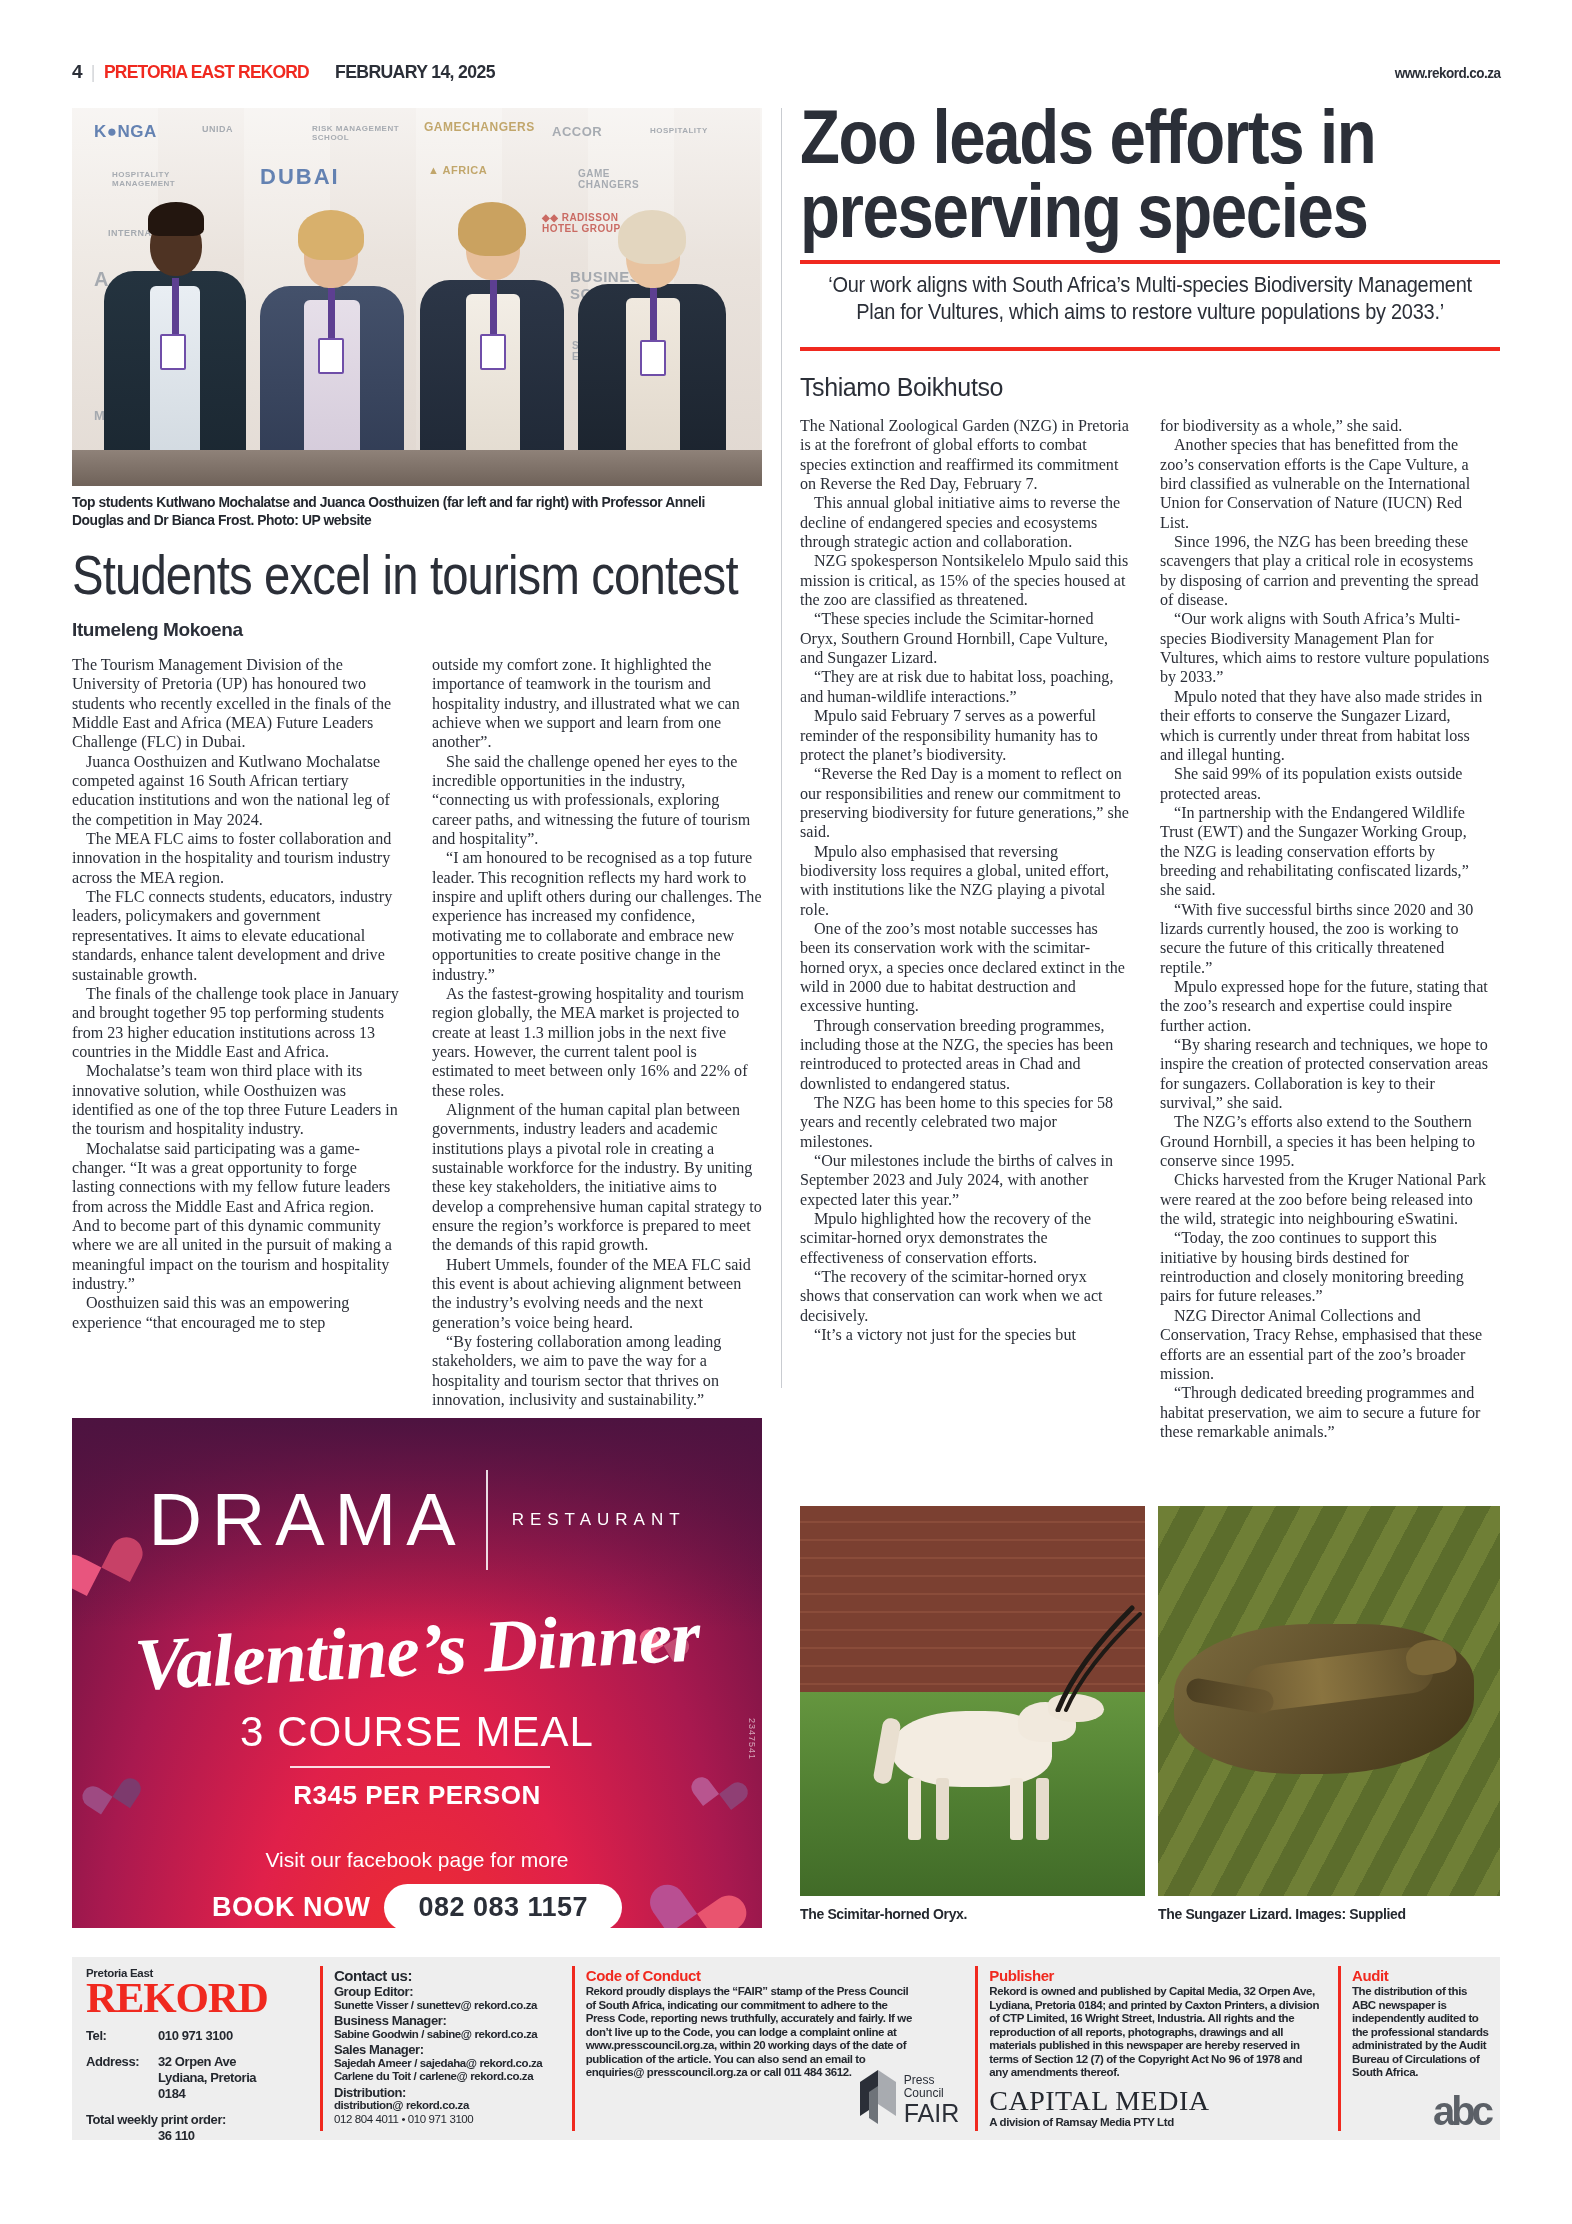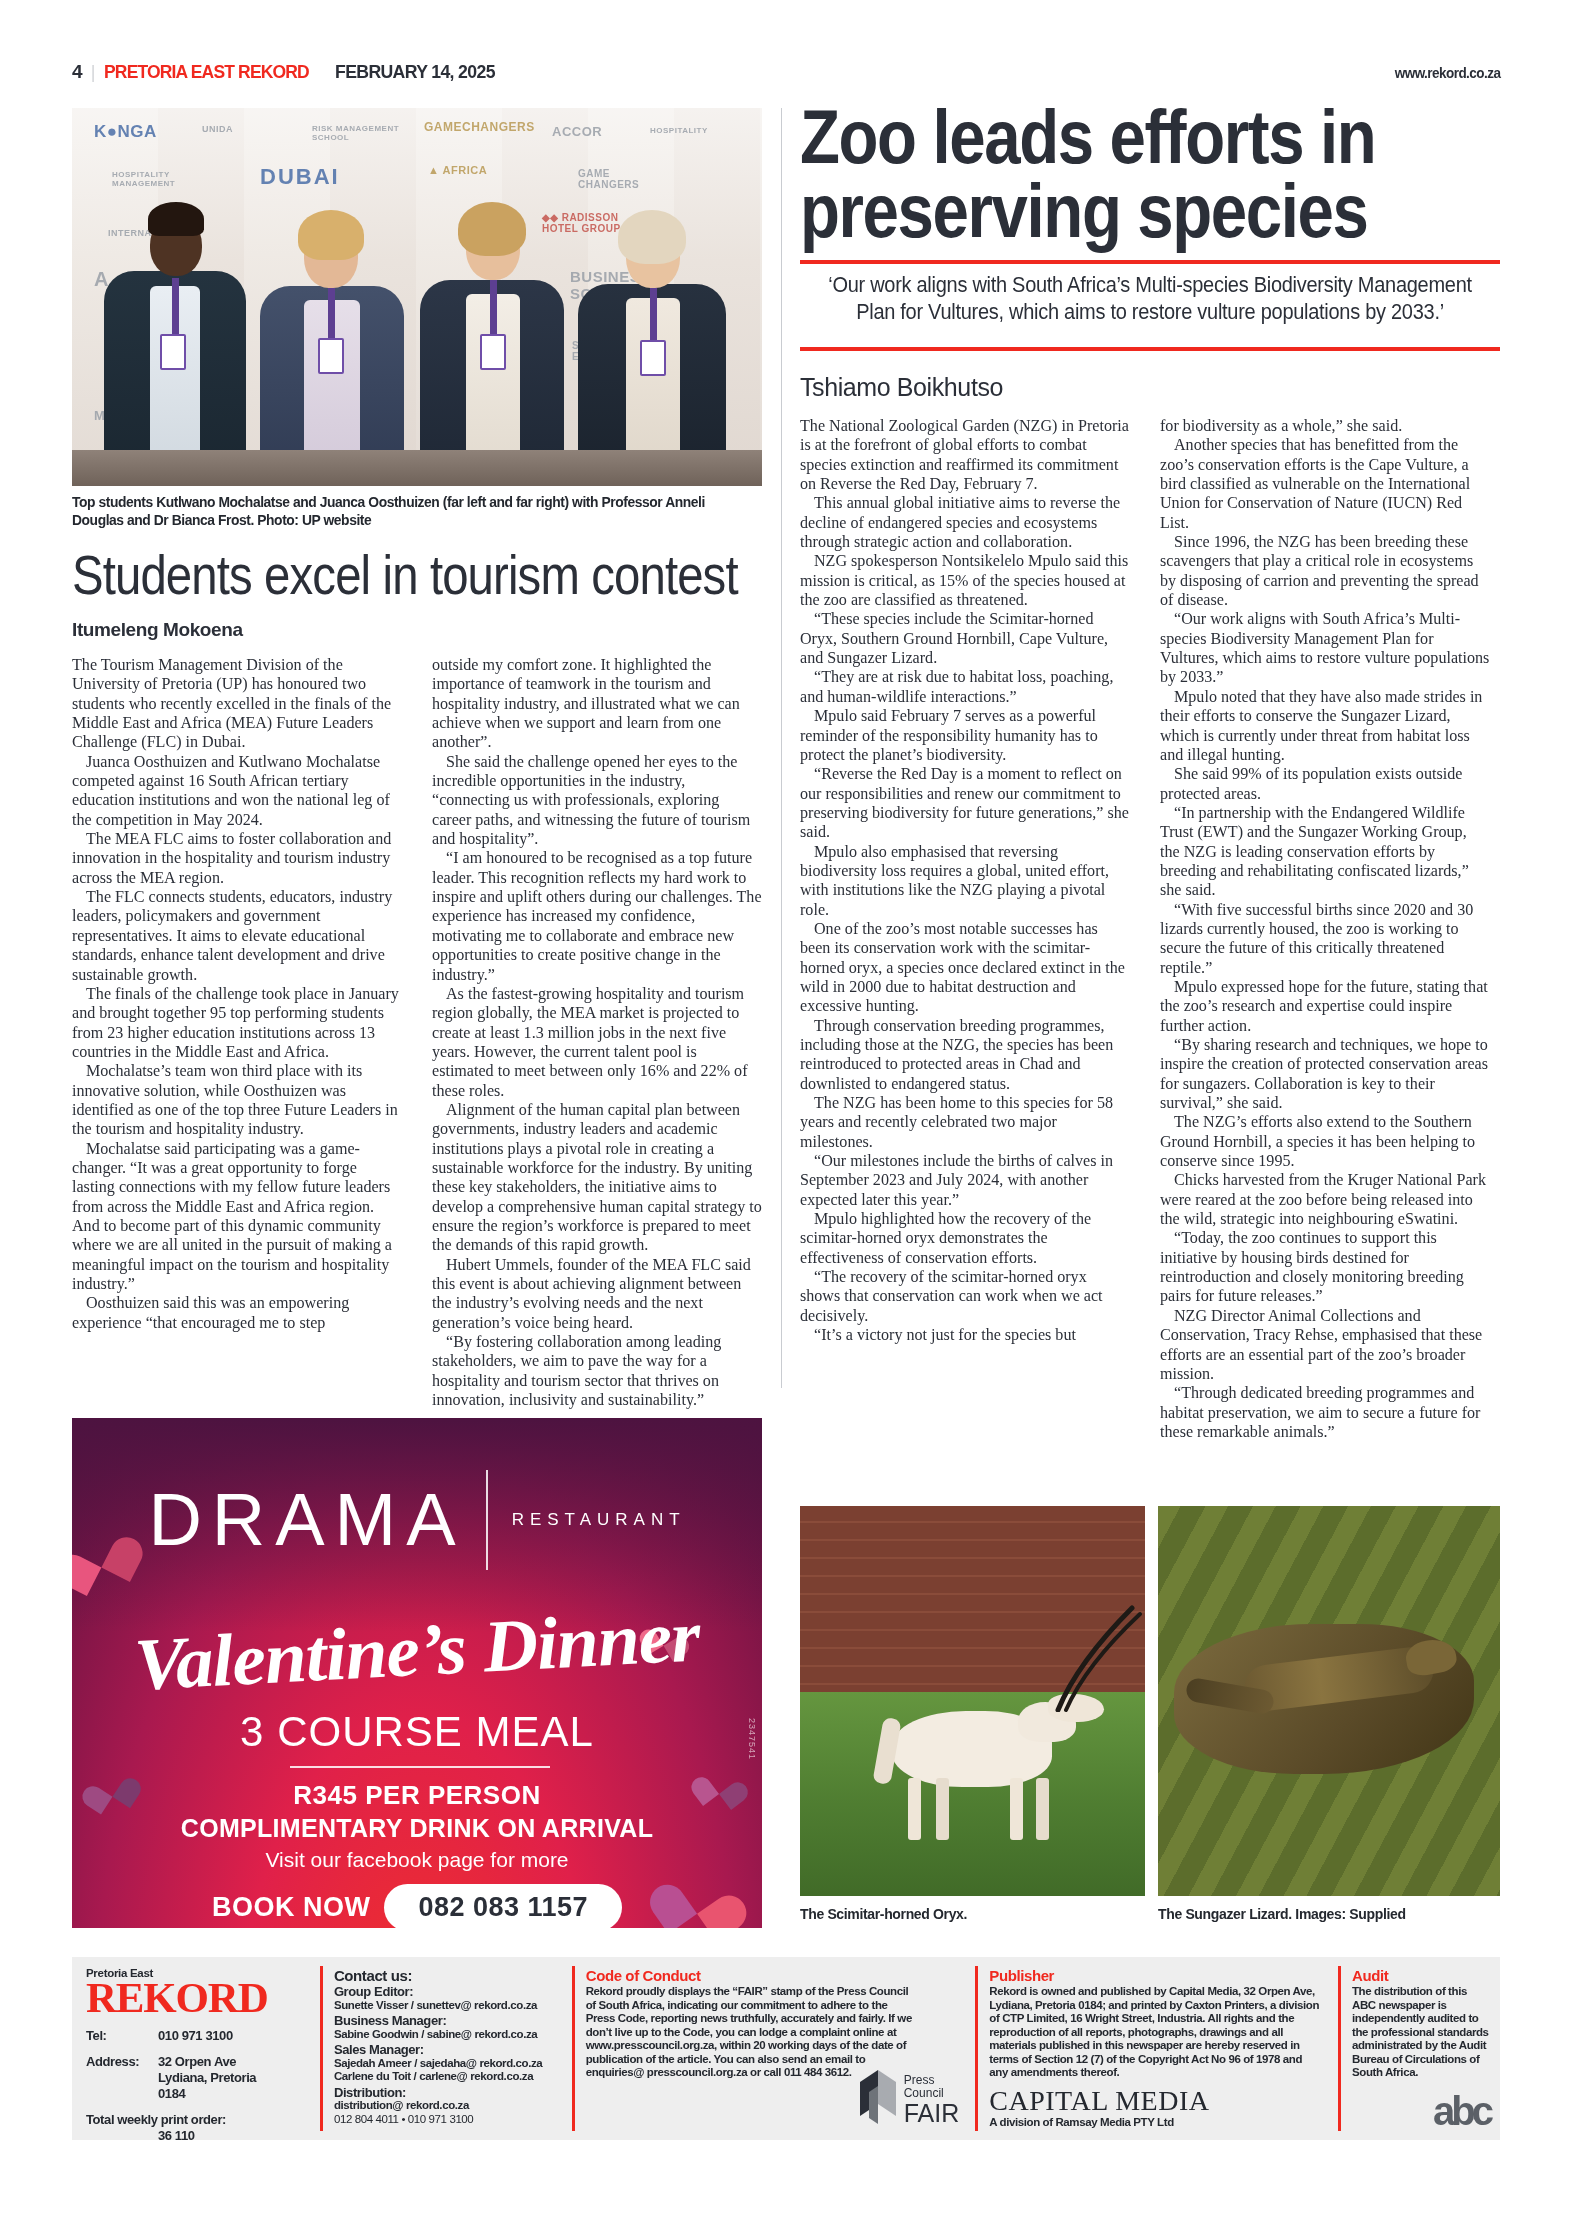--- a/index.html
+++ b/index.html
@@ -410,21 +410,20 @@
     <div class="ad-logo-row">
       <span class="ad-drama">DRAMA</span>
       <span class="ad-divider"></span>
       <span class="ad-restaurant">RESTAURANT</span>
     </div>
 
     <div class="ad-script">Valentine’s Dinner</div>
     <div class="ad-3course">3 COURSE MEAL</div>
     <div class="ad-hr"></div>
     <div class="ad-price">R345 PER PERSON</div>
-    <div class="ad-drink">COMPLIMENTARY DRINK ON ARRIVAL</div>
     <div class="ad-fb">Visit our facebook page for more</div>
 
     <div class="ad-book-row">
       <span class="ad-book">BOOK NOW</span>
       <span class="ad-phone">082 083 1157</span>
     </div>
 
     <div class="ad-code">2347541</div>
   </div>
 

